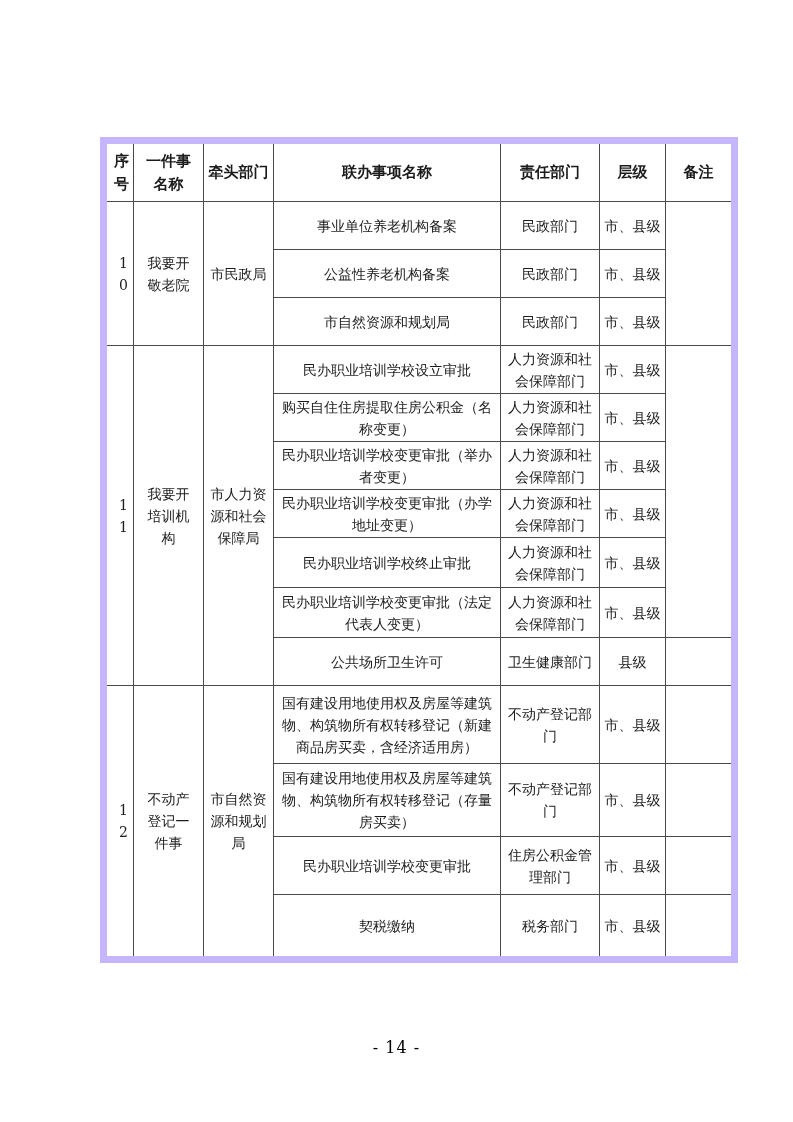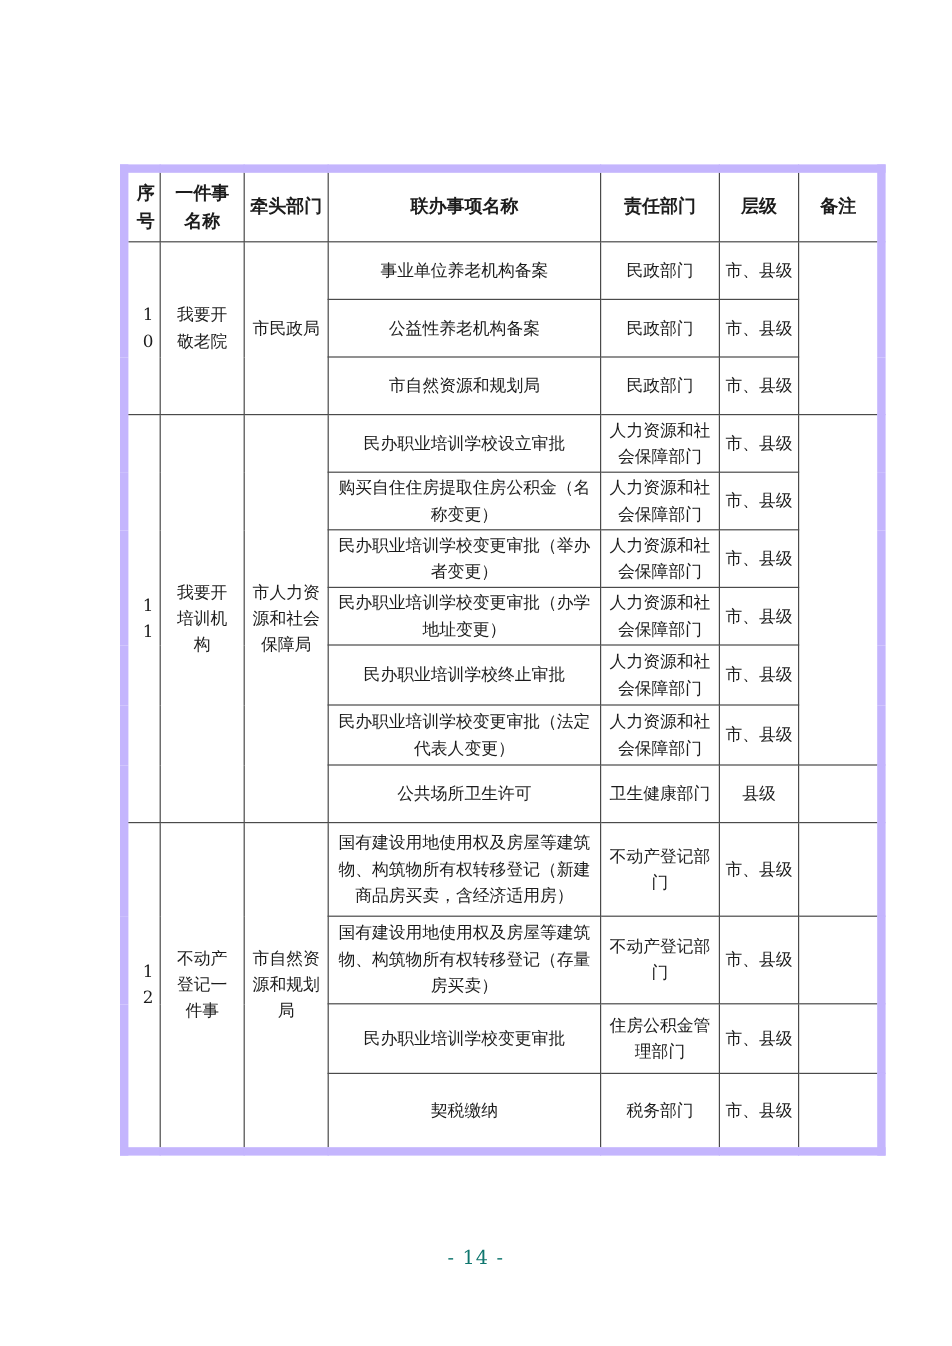--- a/index.html
+++ b/index.html
@@ -62,21 +62,21 @@
   td.c-level  { padding: 0 2px; }
   td.c-remark { padding: 0 2px; }
   .page-footer {
     position: absolute;
     left: 0;
     top: 1038px;
     width: 793px;
     text-align: center;
     font-size: 16px;
     letter-spacing: 1px;
-    color: #0f766e;
+    color: #000000;
   }
 </style>
 </head>
 <body>
 
 <div class="page">
 
   <table class="doc-table">
     <colgroup>
       <col style="width:30px">

